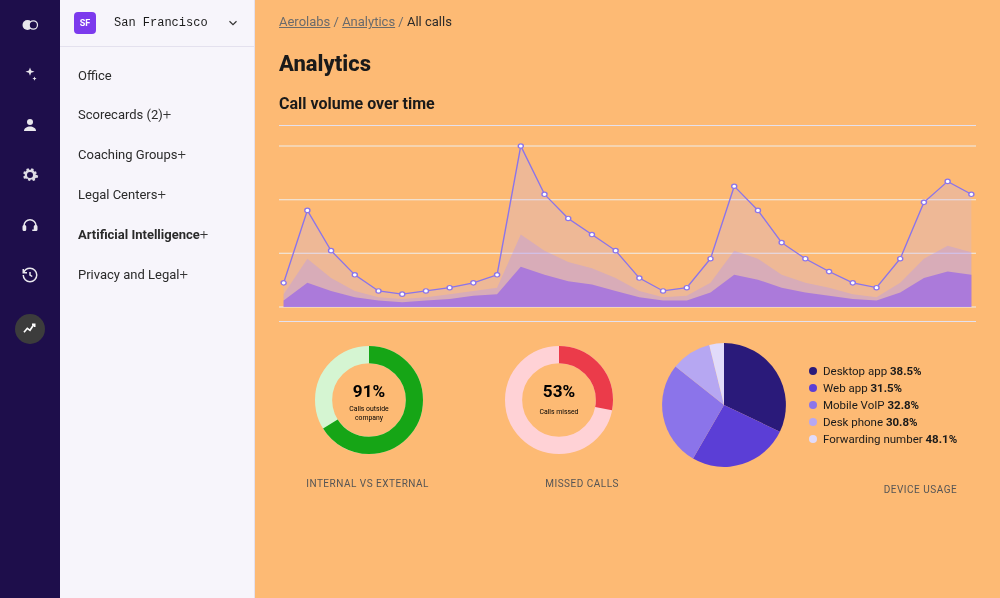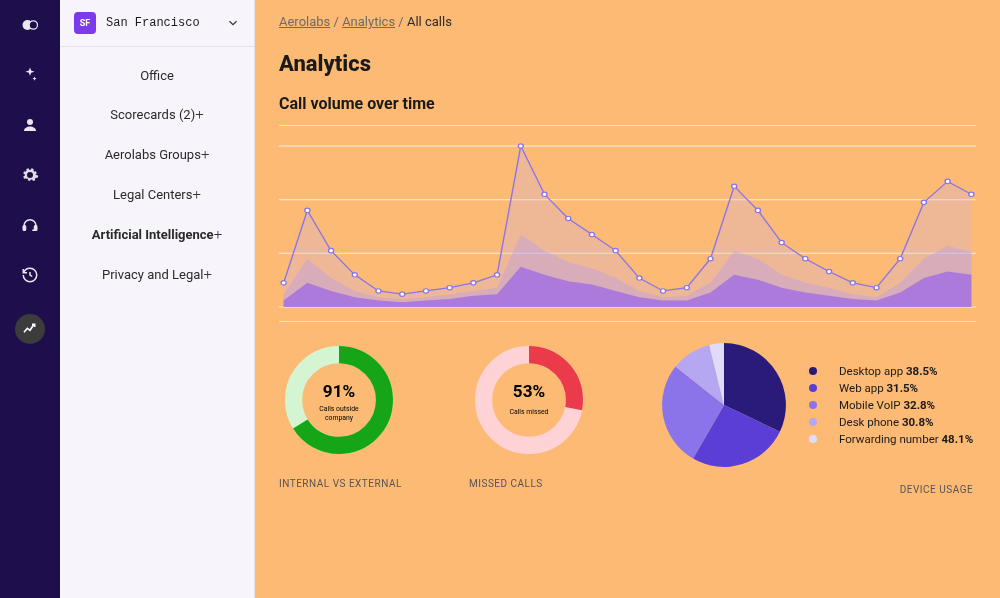--- a/index.html
+++ b/index.html
@@ -35,34 +35,34 @@
   }
   
   .sidebar {
     width: 195px;
     background: #f7f5fb;
     border-right: 1px solid #e4e1ee;
     display:flex; flex-direction:column;
   }
   .loc {
     display:flex; align-items:center;
-    gap:10px;
+    gap:18px;
     padding:12px 14px;
     border-bottom:1px solid #e4e1ee;
     cursor:pointer;
   }
   .loc .badge {
     width:22px;height:22px;border-radius:4px;background:#7c3aed;
     color:#fff;font-size:9px;font-weight:700;
     display:flex;align-items:center;justify-content:center;
   }
   .loc-name { font-size:12px; flex:1;font-family:Liberation Mono, monospace; }
   .nav { padding:10px 0; }
   .nav-item {
-    display:flex; align-items:center; justify-content:center;
+    display:flex; align-items:center; justify-content:flex-start;
     padding:11px 18px;
     font-size:13px;
     color:#2a2a2a;
     cursor:pointer;
   }
   .nav-item.active { font-weight:700; }
   .plus { font-size:15px; color:#333; font-weight:300; }
   
   .main {
     flex:1;
@@ -77,26 +77,26 @@
   .crumbs a { color:#6b6b6b; text-decoration:underline; cursor:pointer;}
   .crumbs .cur { color:#2a2a2a; text-decoration:none;}
   h1.page-title { font-size:22px; font-weight:800; margin-bottom:18px; }
   h2.section-title { font-size:16px; font-weight:700; margin-bottom:12px; }
   .chart-card { border-top:1px solid #e4e1ee; padding-top:16px; margin-bottom:14px;}
   .line-chart { height:180px; width:100%; border-bottom:1px solid #e4e1ee; padding-bottom:10px;}
   .habits-row { display:flex; align-items:flex-start; gap:4px;}
   .habits-title { font-size:16px; font-weight:700; }
   .rating-text { font-size:12px; color:#444; margin-left:200px; margin-top:2px;}
   .donuts { display:flex; gap:40px; margin-top:14px; align-items:flex-start;}
-  .donut-block { width:150px; text-align:left; }
+  .donut-block { width:150px; text-align:right; }
   .donut-svg { width:120px; height:120px; }
   .donut-label { font-size:10px; letter-spacing:.5px; color:#555; margin-top:14px; text-transform:uppercase;}
   .pie-block { display:flex; align-items:center; gap:20px;}
   .legend { font-size:11.5px; }
-  .legend-row { display:flex; align-items:center; gap:22px; margin:3px 0;}
+  .legend-row { display:flex; align-items:center; gap:6px; margin:3px 0;}
   .dot{ width:8px;height:8px;border-radius:50%; }
   .legend-row b{ font-weight:700;}
 </style>
 </head>
 <body>
 
 <div class="rail">
   <div class="rail-icon">
     <svg viewBox="0 0 24 24" width="20" height="20" fill="#fff">
         <circle cx="9" cy="12" r="6"></circle>
@@ -153,21 +153,21 @@
   </div>
   <div class="nav">
     <div class="nav-item">
       <span>Office</span>
     </div>
     <div class="nav-item">
       <span>Scorecards (2)</span>
       <span class="plus">+</span>
     </div>
     <div class="nav-item">
-      <span>Aerolabs Groups</span>
+      <span>Coaching Groups</span>
       <span class="plus">+</span>
     </div>
     <div class="nav-item">
       <span>Legal Centers</span>
       <span class="plus">+</span>
     </div>
     <div class="nav-item active">
       <span>Artificial Intelligence</span>
       <span class="plus">+</span>
     </div>

